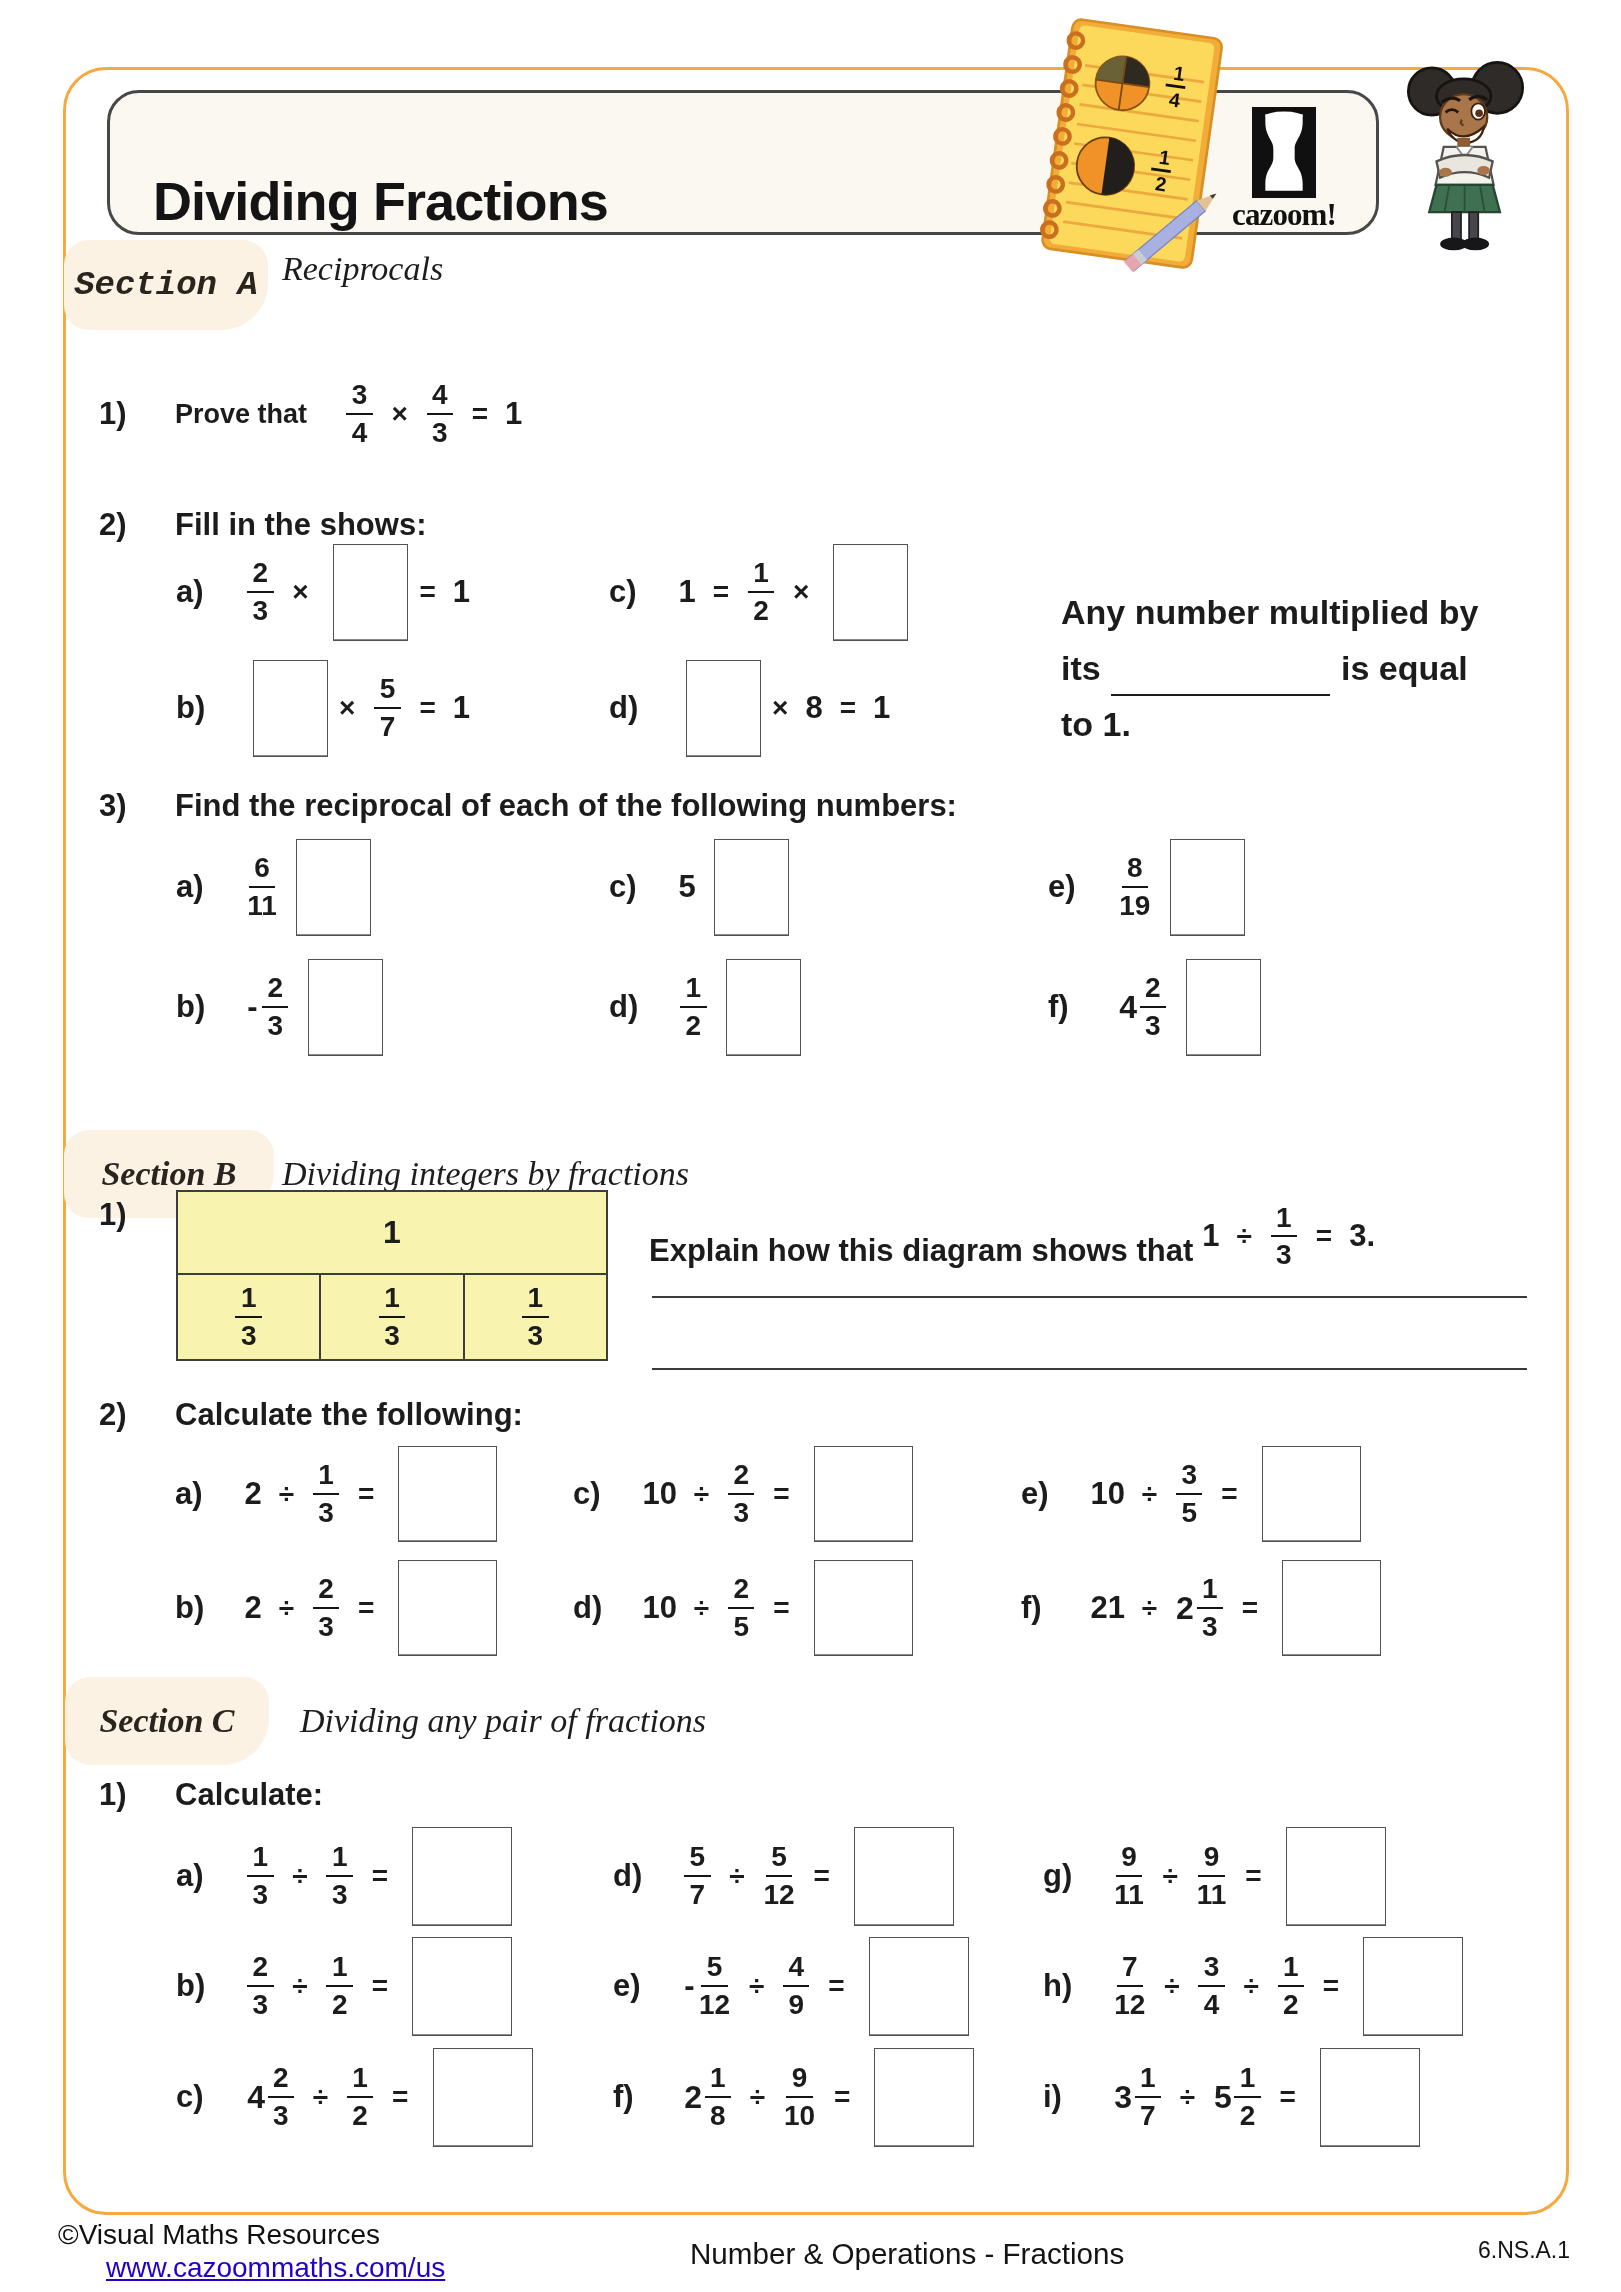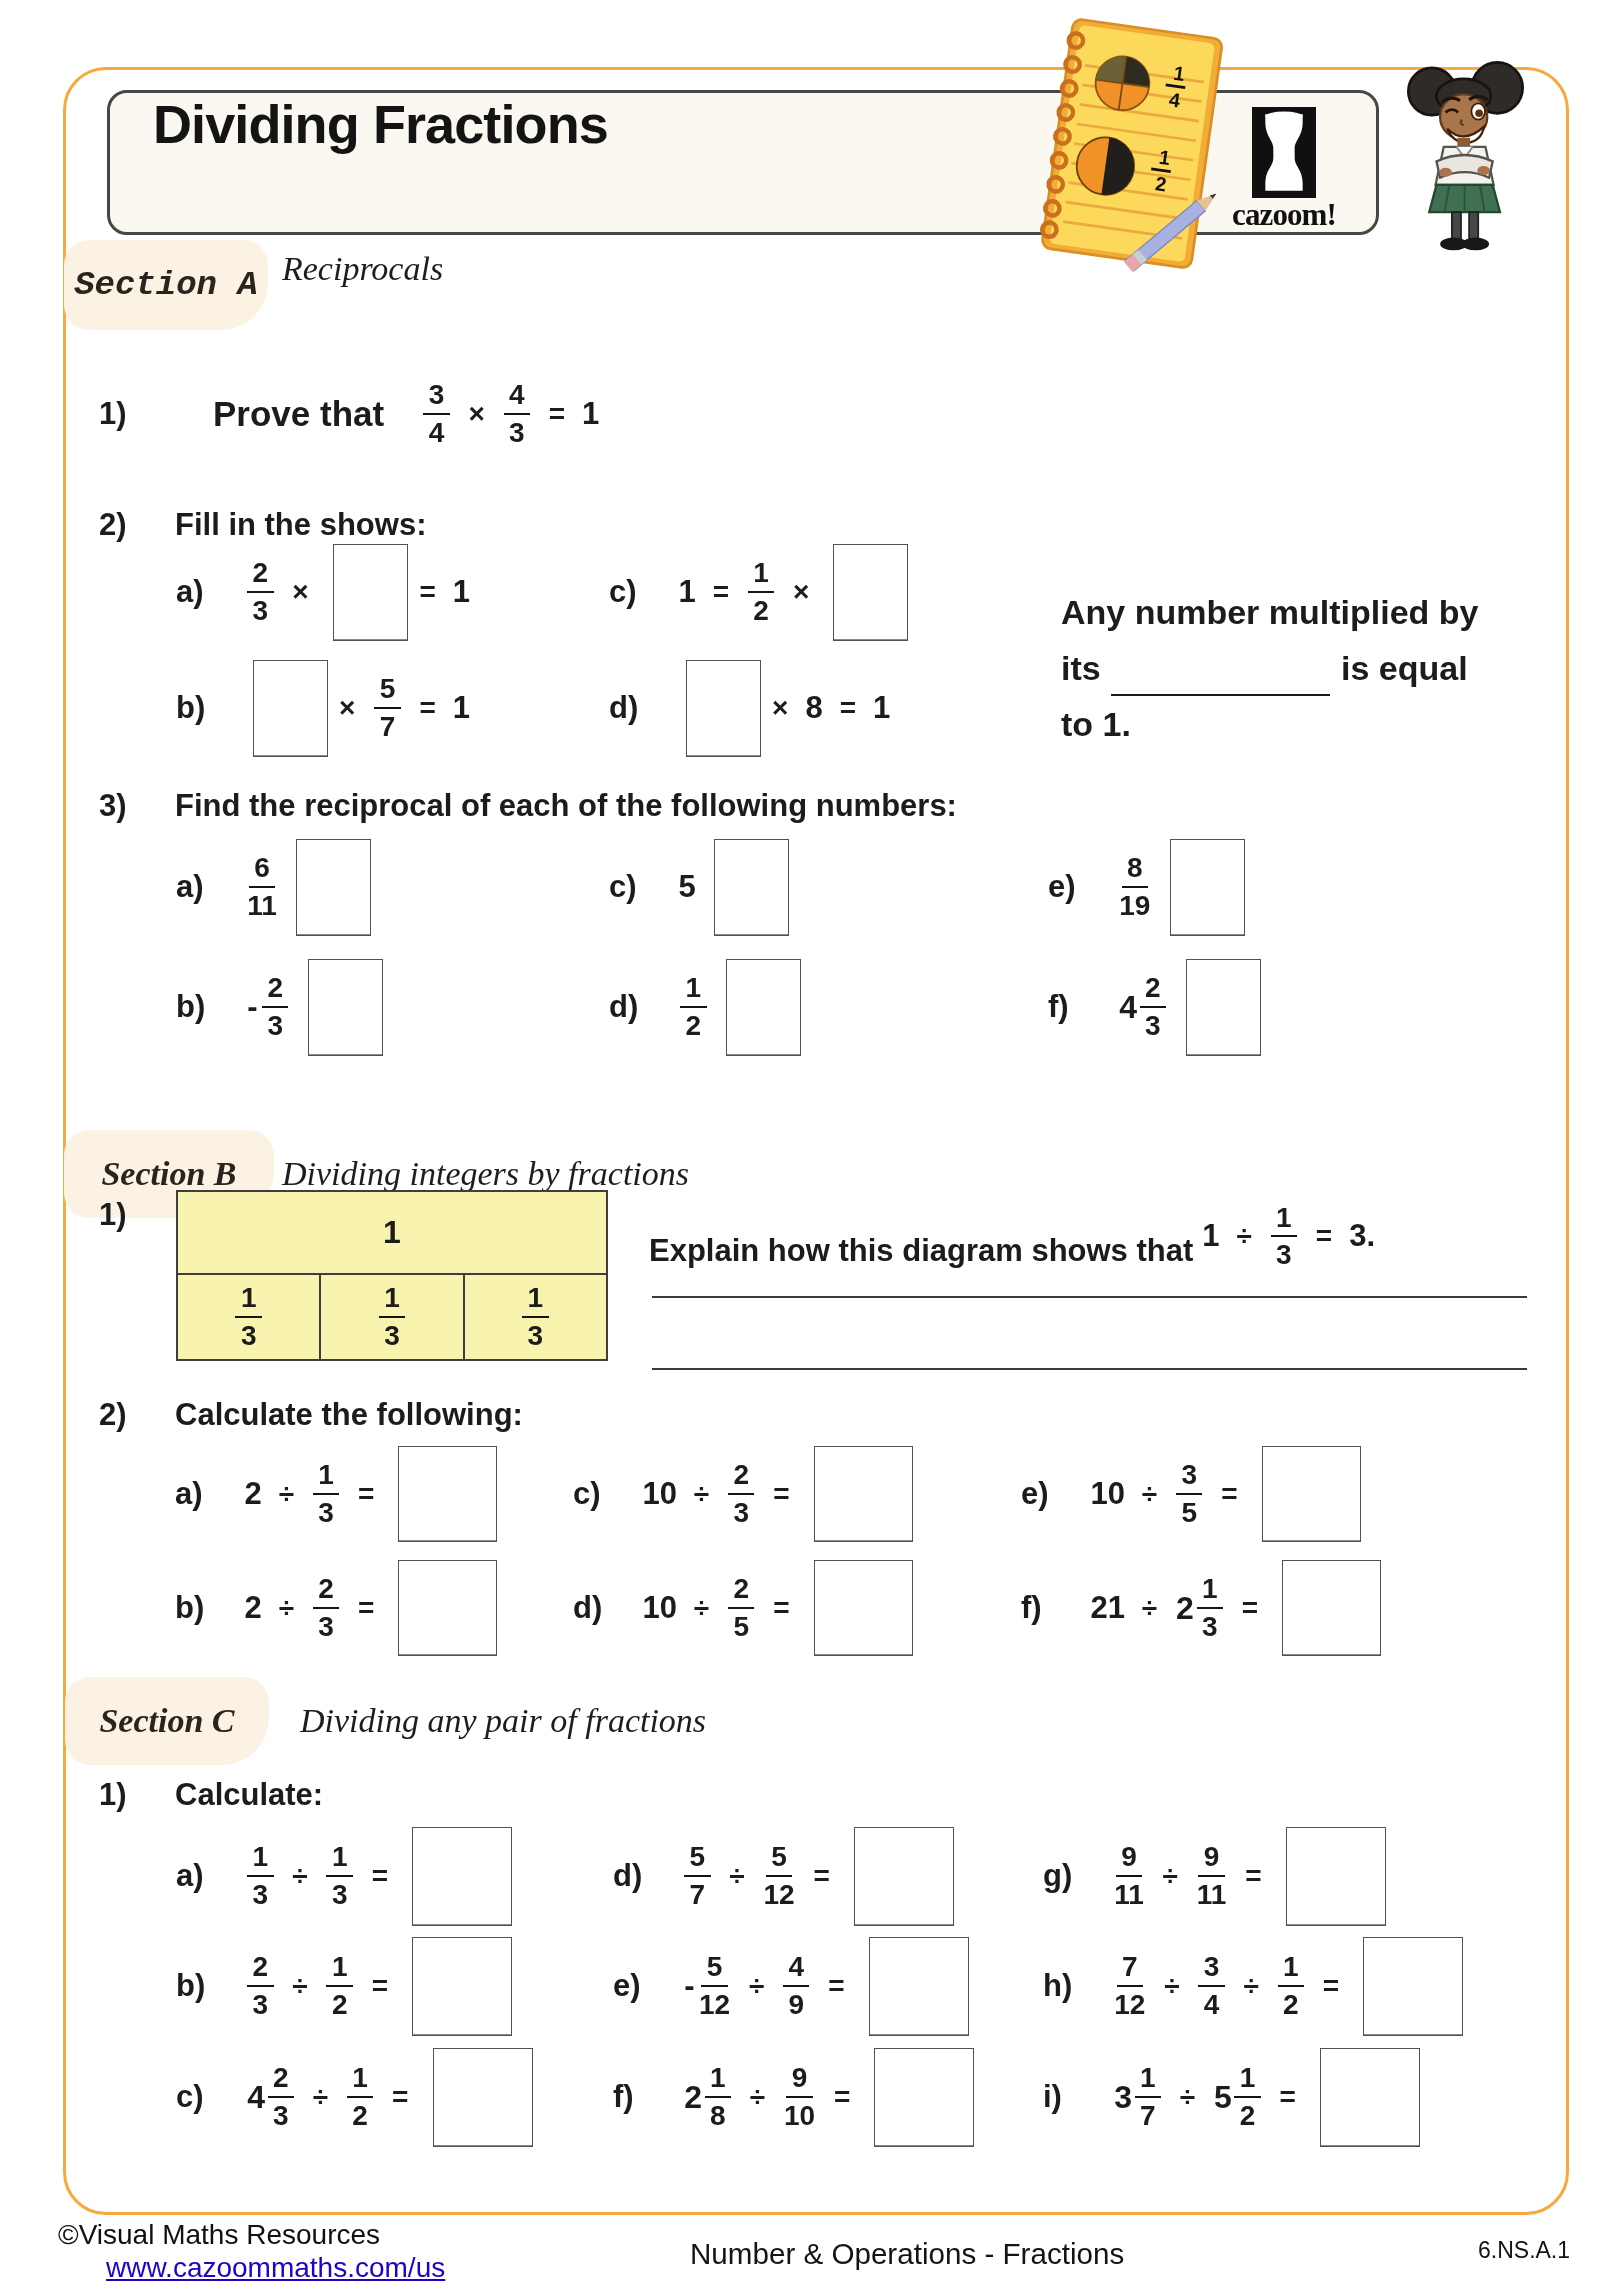--- a/index.html
+++ b/index.html
@@ -3,22 +3,22 @@
 <meta charset="utf-8">
 <style>
   * { box-sizing: border-box; margin: 0; padding: 0; }
   body { background:#ffffff; font-family:"Liberation Sans", sans-serif; }
   .page { position:relative; width:1622px; height:2293px; background:#fff; overflow:hidden; color:#1c1c1c; }
 
   .outer-border { position:absolute; left:63px; top:67px; width:1506px; height:2148px;
     border:3.6px solid #F7A83E; border-radius:43px; background:#fff; }
 
   .title-box { position:absolute; left:107px; top:90px; width:1272px; height:145px;
-    background:#FAF8F1; border:3.6px solid #474747; border-radius:20px;
-    display:flex; align-items:flex-start; padding-left:43px; }
+    background:#FAF8F1; border:3.6px solid #474747; border-radius:32px;
+    display:flex; align-items:flex-end; padding-left:43px; }
   .title-text { font-size:54px; font-weight:bold; letter-spacing:-0.9px; color:#141414; }
 
   .logo-box { position:absolute; left:1252px; top:107px; width:64px; height:91px; background:#101010; }
   .logo-word { position:absolute; left:1205px; top:197px; width:158px; text-align:center;
     font-family:"Liberation Serif", serif; font-weight:bold; font-size:31px; letter-spacing:-0.9px; color:#111; }
 
   .badge { position:absolute; background:#FCF2E4; border-radius:25px 25px 47px 25px;
     display:flex; align-items:center; justify-content:center;
     font-family:"Liberation Serif", serif; font-style:italic; font-weight:bold;
     font-size:34px; color:#2A241E; }
@@ -177,21 +177,21 @@
     <rect x="74" y="168" width="10" height="34" fill="#46464C" stroke="#222" stroke-width="2"></rect>
     <ellipse cx="57" cy="203" rx="15" ry="7" fill="#17171A"></ellipse>
     <ellipse cx="81" cy="203" rx="15" ry="7" fill="#17171A"></ellipse>
   </svg>
 
   <div class="badge" style="left:64px;top:240px;width:204px;height:90px;font-family:Liberation Mono, monospace;">Section A</div>
   <div class="subtitle" style="left:282px;top:224px;height:90px;">Reciprocals</div>
 
   <div class="qrow secA" style="left:99px;top:355px;height:118px;">
     <div class="qnum" style="font-size:31px;font-weight:bold;">1)</div>
-    <div class="qtext" style="font-size:35px;font-weight:bold;margin-right:32px;margin-left:38px;">Prove that</div>
+    <div class="qtext" style="font-size:27px;font-weight:bold;margin-right:32px;">Prove that</div>
     <div class="expr">
         <span class="frac">
           <span class="stack">
             <span class="fn">3</span>
             <span class="fd">4</span>
           </span>
         </span>
         <span class="op">×</span>
         <span class="frac">
           <span class="stack">

